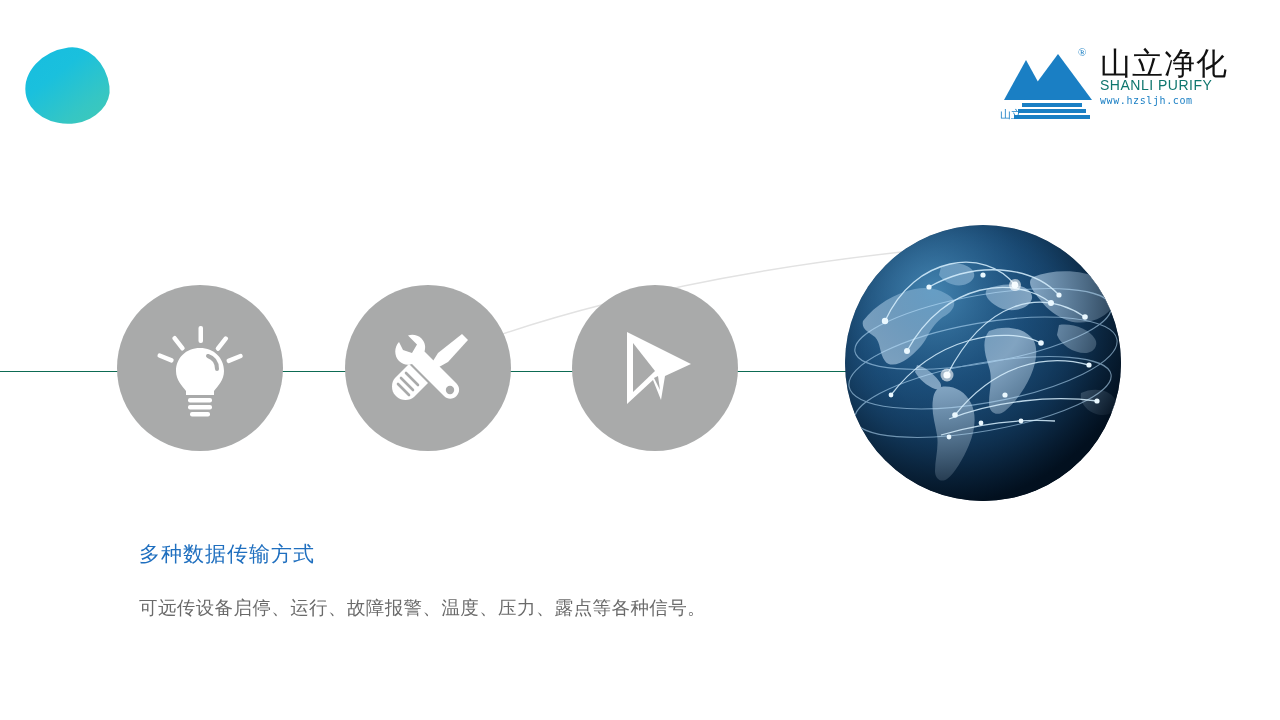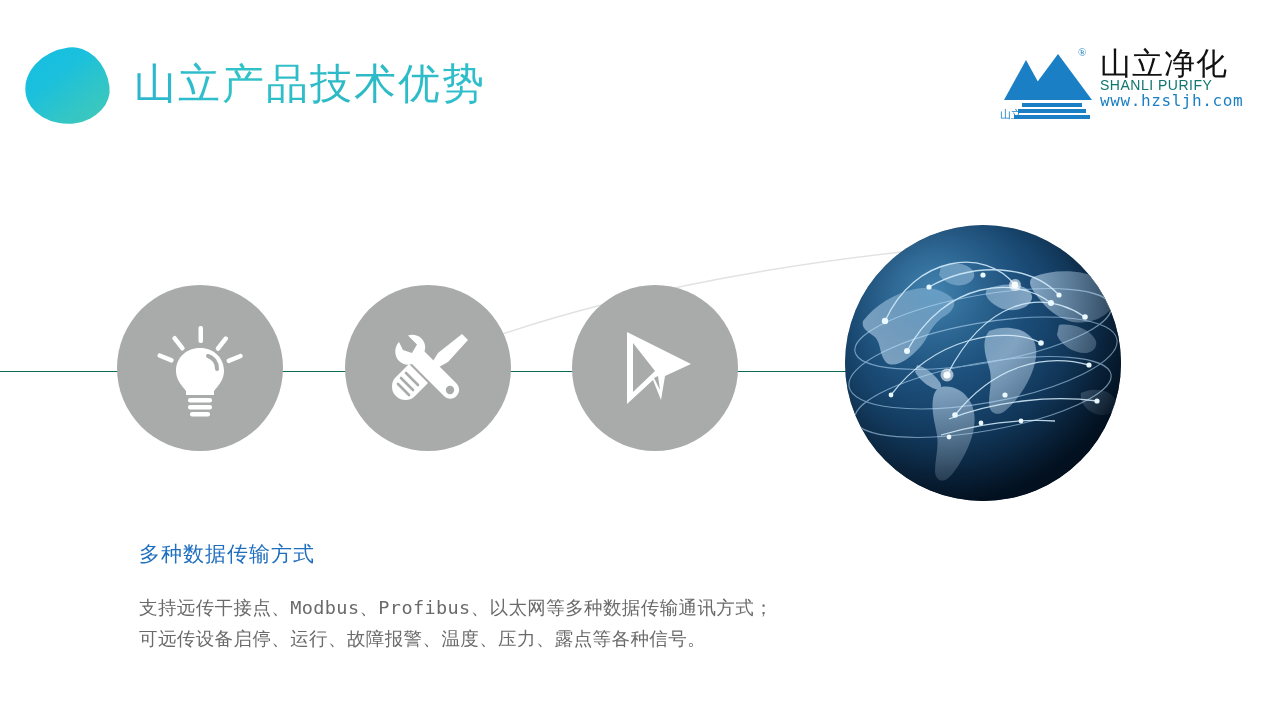--- a/index.html
+++ b/index.html
@@ -98,21 +98,21 @@
   }
   .logo-en {
     font-size: 14px;
     line-height: 16px;
     color: #0f766e;
     letter-spacing: 0.5px;
     font-family: "Liberation Sans", sans-serif;
     white-space: nowrap;
   }
   .logo-url {
-    font-size: 16px;
+    font-size: 10px;
     line-height: 15px;
     color: #1a7fc4;
     letter-spacing: 0.6px;
     font-family: "DejaVu Sans Mono", monospace;
     white-space: nowrap;
   }
 
   
   .baseline {
     position: absolute;
@@ -187,21 +187,20 @@
   }
   .body-text div { white-space: nowrap; }
 </style>
 </head>
 <body>
 
 <div class="slide">
 
   <div class="header-blob"></div>
 
-  <div class="page-title">山立产品技术优势</div>
 
   <div class="logo">
     <div class="logo-mark">
       <svg width="96" height="72" viewBox="0 0 96 72">
         <polygon points="26,12 48,52 4,52" fill="#1a7fc4"></polygon>
         <polygon points="58,6 92,52 24,52" fill="#1a7fc4"></polygon>
         <rect x="22" y="55" width="60" height="4" fill="#1a7fc4"></rect>
         <rect x="18" y="61" width="68" height="4" fill="#1a7fc4"></rect>
         <rect x="14" y="67" width="76" height="4" fill="#1a7fc4"></rect>
       </svg>
@@ -351,17 +350,16 @@
           <circle cx="102" cy="150" r="6.5"></circle>
           <circle cx="170" cy="60" r="6"></circle>
         </g>
       </g>
     </svg>
   </div>
 
   <div class="sub-heading">多种数据传输方式</div>
 
   <div class="body-text">
-    <div>支持远传干接点、Modbus、Profibus、以太网等多种数据传输通讯方式；</div>
     <div>可远传设备启停、运行、故障报警、温度、压力、露点等各种信号。</div>
   </div>
 
 </div>
 
 </body></html>

